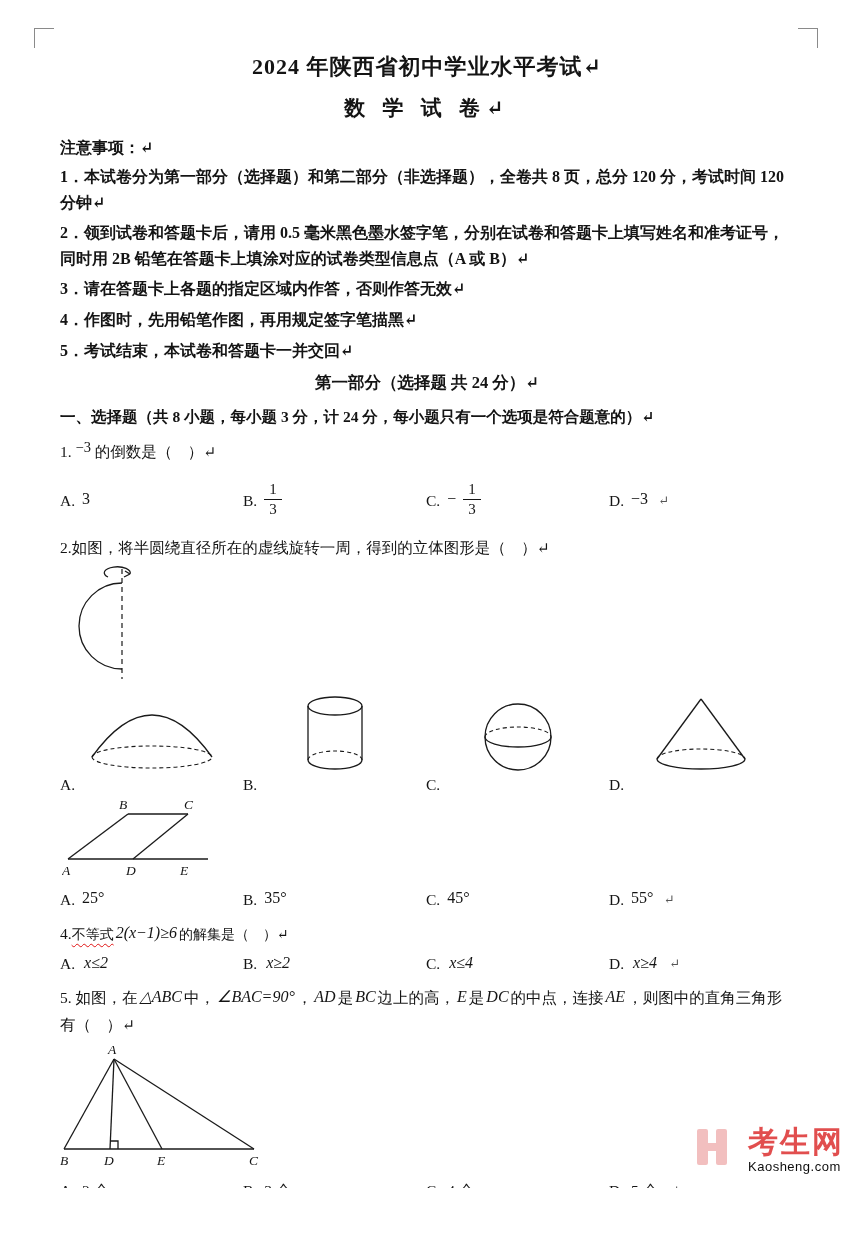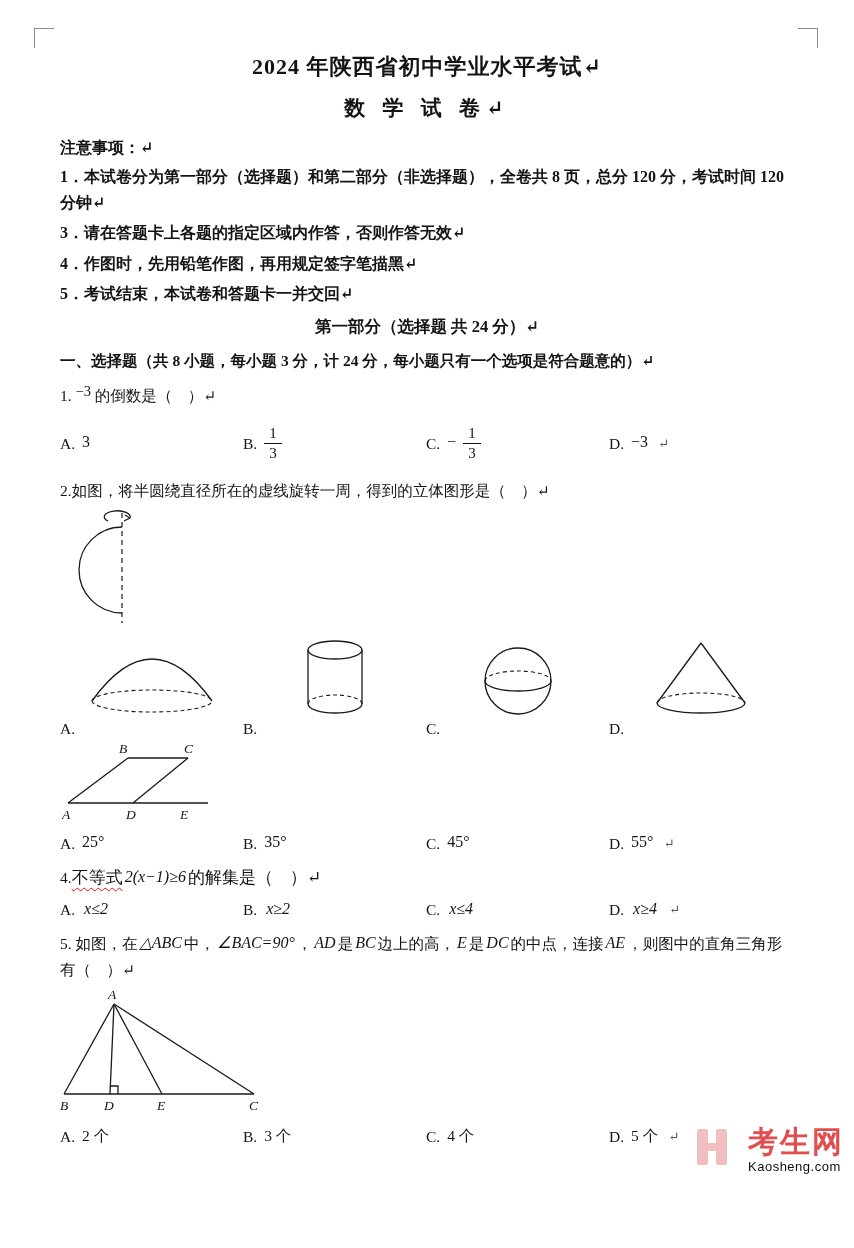--- a/index.html
+++ b/index.html
@@ -38,21 +38,21 @@
   .sup { position: relative; top: -5px; font-size: 14.5px; font-family: "Liberation Serif", serif; }
   .pilcrow { color: #555; font-size: 13px; margin-left: 3px; }
 
   .frac { display: inline-flex; flex-direction: column; text-align: center; font-family: "Liberation Serif", serif;
           font-size: 15px; line-height: 1.15; position: relative; top: -1px; }
   .frac .num { display: block; border-bottom: 1px solid #141414; padding: 0 5px 1px; }
   .frac .den { display: block; padding-top: 1px; }
 
   .wavy { text-decoration: underline; text-decoration-style: wavy; text-decoration-color: #e01414;
           text-decoration-thickness: 1px; text-underline-offset: 4px; }
-  .alt { font-size: 17px; margin-top: 24px; }
+  .alt { font-size: 14px; margin-top: 24px; }
 
   .fig-semicircle { margin: 4px 0 0 4px; }
   .solids { display: flex; margin-top: 0; }
   .solid-cell { width: 183px; height: 86px; display: flex; align-items: flex-end; justify-content: center; }
   .solid-labels { display: flex; margin-top: 3px; font-size: 15.5px; }
   .solid-labels .cell { width: 183px; }
 
   .fig-q3 { margin: 3px 0 0 2px; }
   .fig-q5 { margin: 5px 0 0 0; }
 
@@ -73,20 +73,21 @@
   <div class="crop crop-tl"></div>
   <div class="crop crop-tr"></div>
 
   <div class="content">
 
     <div class="title">2024 年陕西省初中学业水平考试↵</div>
     <div class="subtitle">数 学 试 卷↵</div>
 
     <div class="notice-heading">注意事项：↵</div>
     <p class="notice">1．本试卷分为第一部分（选择题）和第二部分（非选择题），全卷共 8 页，总分 120 分，考试时间 120 分钟↵</p>
+    <p class="notice">2．领到试卷和答题卡后，请用 0.5 毫米黑色墨水签字笔，分别在试卷和答题卡上填写姓名和准考证号，同时用 2B 铅笔在答题卡上填涂对应的试卷类型信息点（A 或 B）↵</p>
     <p class="notice">3．请在答题卡上各题的指定区域内作答，否则作答无效↵</p>
     <p class="notice">4．作图时，先用铅笔作图，再用规定签字笔描黑↵</p>
     <p class="notice">5．考试结束，本试卷和答题卡一并交回↵</p>
 
     <div class="part-heading">第一部分（选择题  共 24 分）↵</div>
     <div class="instruction">一、选择题（共 8 小题，每小题 3 分，计 24 分，每小题只有一个选项是符合题意的）↵</div>
 
     <div class="qline">
       <span>1.</span>
       <span class="sup">−3</span>

